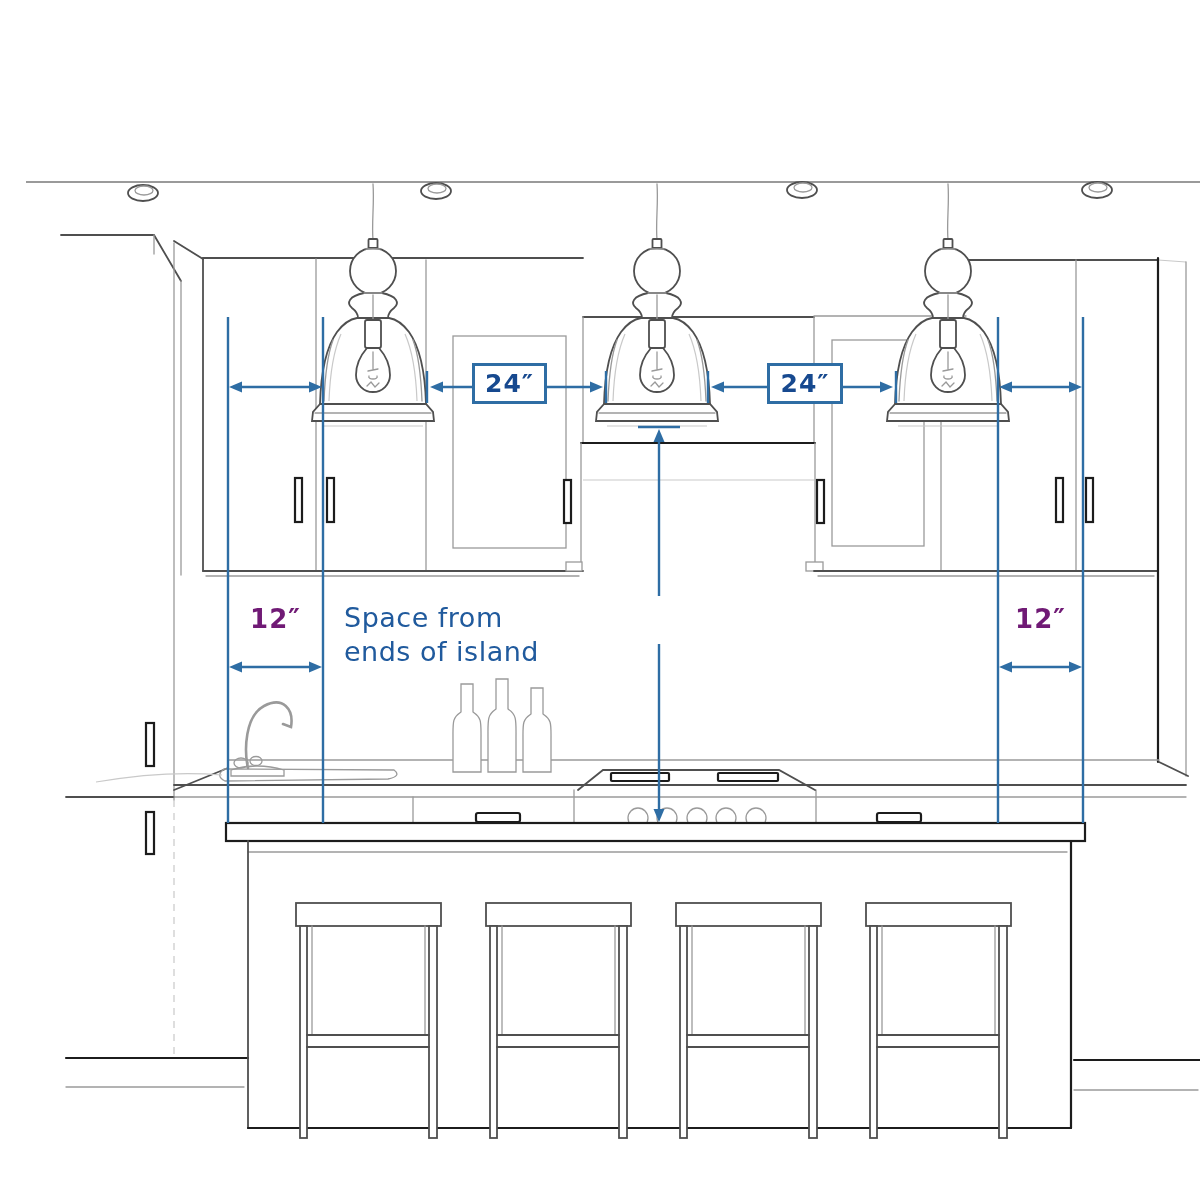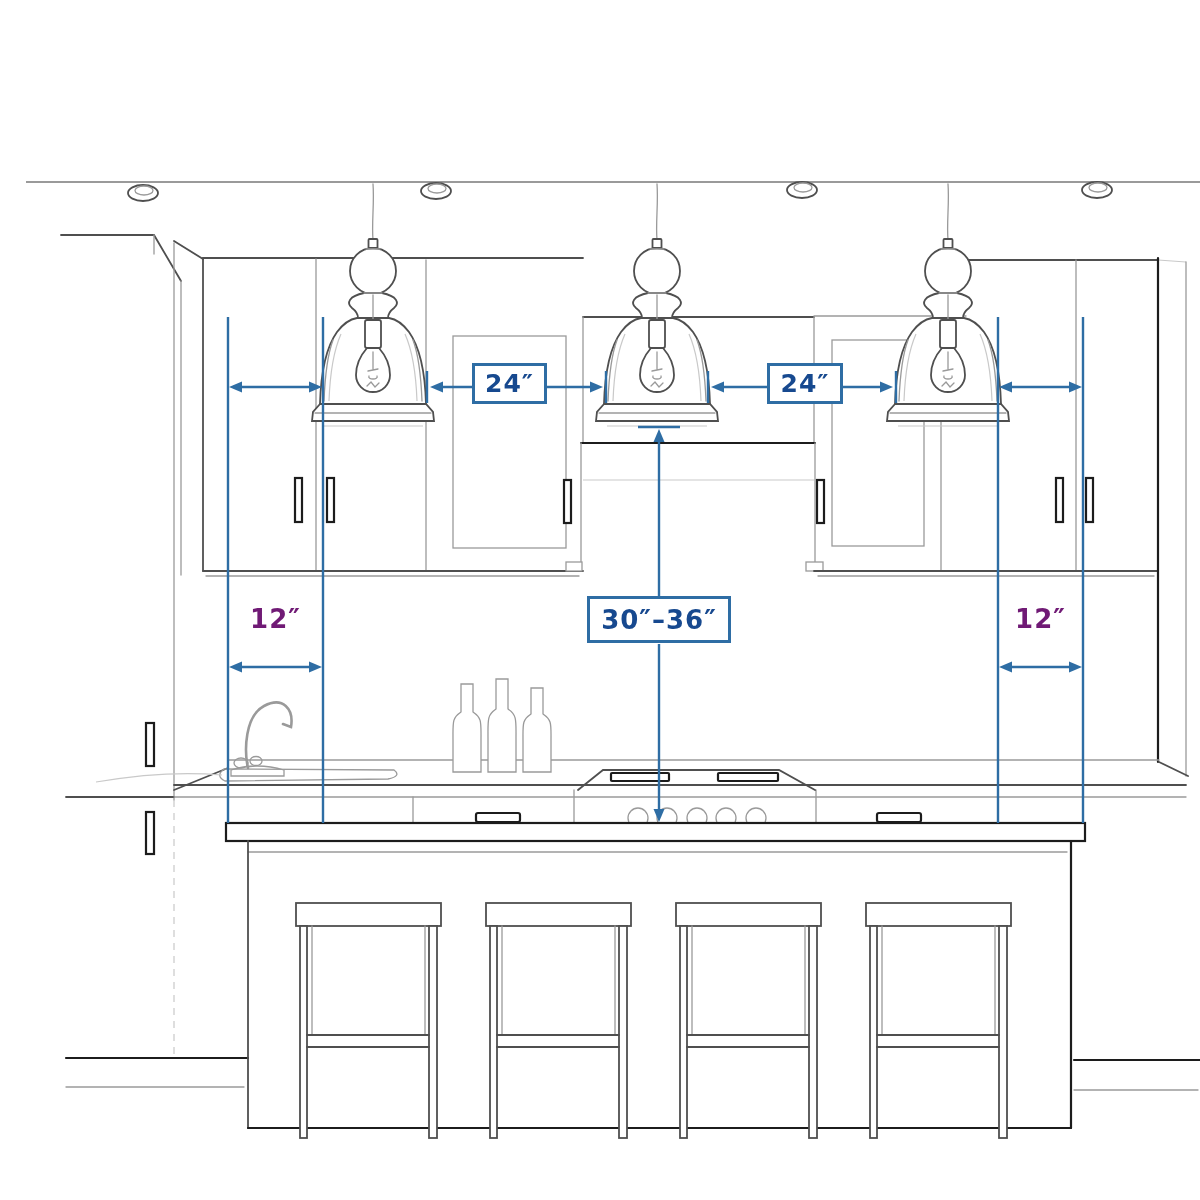--- a/index.html
+++ b/index.html
@@ -244,22 +244,23 @@
 </svg>
 
 <div class="dim-box" style="left:446px;top:363px;width:75px;height:41px;font-size:25px;">
   <span>24″</span>
 </div>
 
 <div class="dim-box" style="left:741px;top:363px;width:76px;height:41px;font-size:25px;">
   <span>24″</span>
 </div>
 
-<div class="dim-box" style="left:561px;top:596px;width:144px;height:47px;font-size:26px;">
-  <span>30″–36″</span>
-</div>
 
 <div class="dim-text" style="left:202px;top:604px;width:95px;font-size:26px;">12″</div>
 
 <div class="dim-text" style="left:967px;top:604px;width:95px;font-size:26px;">12″</div>
 
+<div class="note" style="left:318px;top:601px;width:230px;">
+  <div>Space from</div>
+  <div>ends of island</div>
+</div>
 
 </div>
 
 </body></html>

